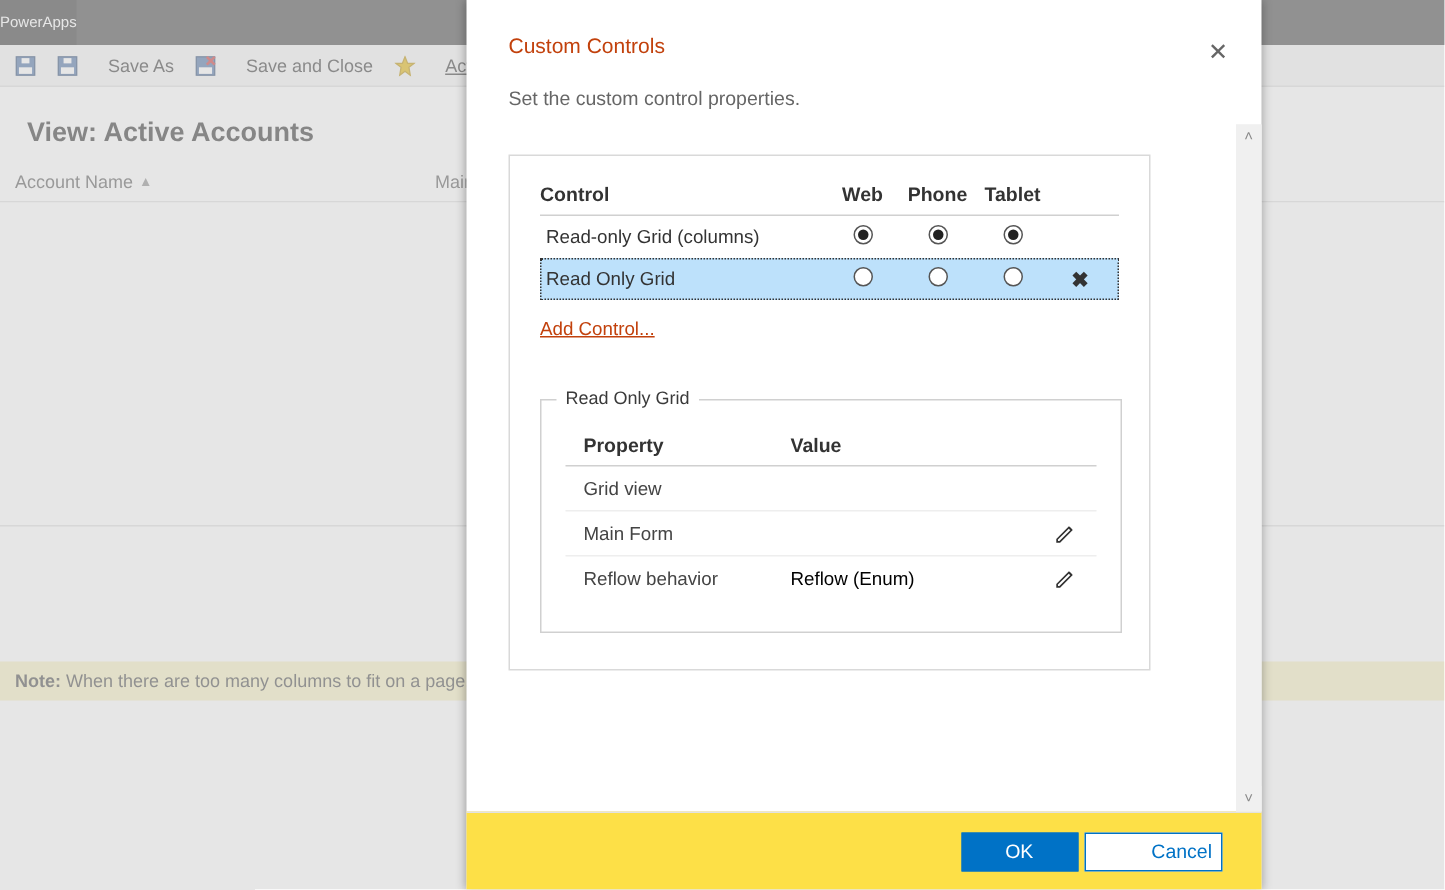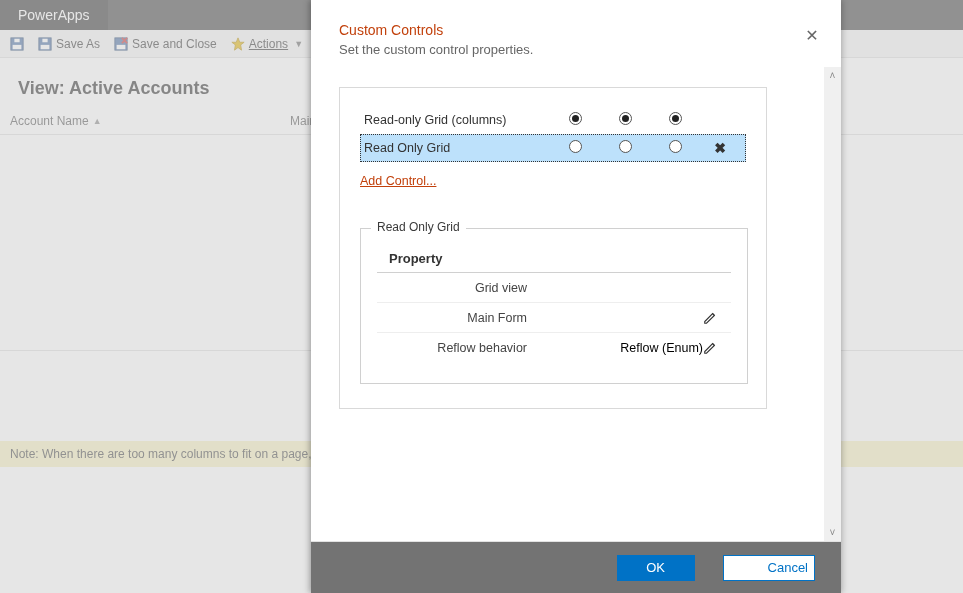--- a/index.html
+++ b/index.html
@@ -2,41 +2,41 @@
 <html><head>
 <meta charset="utf-8">
 <style>
   * { box-sizing: border-box; }
   html, body { margin: 0; padding: 0; font-family: "Segoe UI", Arial, sans-serif; font-size: 13px; color: #333; }
   body { width: 963px; height: 593px; overflow: hidden; position: relative; background: #fff; }
 
   
   .app-bg { position: absolute; inset: 0; }
   .titlebar { height: 30px; background: #444; display: flex; align-items: stretch; }
-  .titlebar .tab { background: #333; color: #fff; padding: 0 18px; display: flex; align-items: center; font-size: 14px; }
+  .titlebar .tab { background: #333; color: #fff; padding: 0 0; display: flex; align-items: center; font-size: 10px; }
   .toolbar { height: 28px; background: #f3f3f3; border-bottom: 1px solid #ddd; display: flex; align-items: center; gap: 14px; padding: 0 10px; font-size: 12px; }
-  .tb-item { display: flex; align-items: center; gap: 4px; color: #333; }
+  .tb-item { display: flex; align-items: center; gap: 20px; color: #333; }
   .tb-icon { width: 14px; height: 14px; display: inline-block; }
   .view-header { padding: 20px 18px 8px; font-size: 18px; font-weight: 600; color: #2a2a2a; }
   .grid-head-row { height: 28px; display: flex; align-items: center; border-bottom: 1px solid #ddd; font-size: 12px; color: #555; padding-left: 0; }
   .grid-head-row .col { padding: 0 10px; }
   .c1 { width: 280px; display:flex; align-items:center; gap:4px;}
   .c2 { width: 200px; }
   .grid-body { height: 216px; background: #fff; border-bottom: 1px solid #ddd; }
   .note-bar { background: #f6f0be; padding: 6px 10px; font-size: 12px; color: #444; margin-top: 90px; }
-  .note-bar .lbl { font-weight: 400; }
+  .note-bar .lbl { font-weight: 700; }
 
   
   .dim { position: absolute; inset: 0; background: rgba(210,210,210,0.55); }
 
   
   .dialog { position: absolute; left: 311px; top: 0; width: 530px; height: 593px; background: #fff; box-shadow: -2px 0 6px rgba(0,0,0,0.25), 2px 0 6px rgba(0,0,0,0.15); display: flex; flex-direction: column; }
   .dlg-head { padding: 22px 28px 10px 28px; position: relative; }
   .dlg-title { color: #c2410c; font-size: 14px; font-weight: 400; }
-  .dlg-sub { color: #666; font-size: 13px; margin-top: 4px; }
+  .dlg-sub { color: #666; font-size: 13px; margin-top: 20px; }
   .dlg-close { position: absolute; right: 20px; top: 26px; width: 18px; height: 18px; display:flex; align-items:center; justify-content:center; cursor:pointer; color:#666; font-size:16px; }
 
   .dlg-body { flex: 1; position: relative; padding: 0 0 0 28px; }
 
   
   .scroll-track { position: absolute; right: 0; top: 0; bottom: 0; width: 17px; background: #f0f0f0; }
   .scroll-arrow { width: 17px; height: 17px; background: #f0f0f0; display:flex; align-items:center; justify-content:center; color:#888; font-size:10px; }
 
   .frame { border: 1px solid #d9d9d9; width: 428px; margin-top: 20px; padding: 18px 20px 24px; position: relative; }
 
@@ -53,25 +53,25 @@
   .row-x { font-weight: 700; font-size: 14px; cursor:pointer; text-align:center; }
   .add-link { margin-top: 12px; font-size: 12.5px; text-decoration: underline; color: #c2410c; cursor:pointer; display:inline-block; }
 
   
   .fieldset { border: 1px solid #d0d0d0; width: 388px; margin-top: 40px; padding: 14px 16px 20px; position: relative; }
   .fieldset .legend { position: absolute; top: -9px; left: 10px; background: #fff; padding: 0 6px; font-size: 12px; color: #3a3a3a; }
   .prop-head { display: flex; font-weight: 600; font-size: 13px; border-bottom: 1px solid #d0d0d0; padding: 8px 0 6px; }
   .pp-name { width: 150px; padding-left: 12px; }
   .pp-val { flex: 1; }
   .pp-edit { width: 28px; text-align:center; }
-  .prop-row { display: flex; align-items: center; height: 30px; font-size: 12.5px; border-bottom: 1px solid #eee; color:#444;text-align:right; }
+  .prop-row { display: flex; align-items: center; height: 30px; font-size: 12.5px; border-bottom: 1px solid #eee; color:#444; }
   .prop-row:last-child{ border-bottom:none;}
   .pencil { cursor:pointer; }
 
-  .dlg-foot { height: 52px; border-top: 1px solid #e2e2e2; display: flex; align-items: center; justify-content: flex-end; gap: 28px; padding-right: 26px; background: #737373; }
+  .dlg-foot { height: 52px; border-top: 1px solid #e2e2e2; display: flex; align-items: center; justify-content: flex-end; gap: 4px; padding-right: 26px; background: #fde047; }
   .btn { height: 26px; min-width: 78px; font-size: 13px; border: 1px solid #0072c6; cursor: pointer; }
   .btn-primary { background: #0072c6; color: #fff; }
   .btn-secondary { background: #fff; color: #0072c6; padding-left: 44px; }
 
   svg { display:block; }
 </style>
 </head>
 <body>
 
 <div class="app-bg">
@@ -149,20 +149,27 @@
     <div class="dlg-close" title="Close">
       <span>✕</span>
     </div>
   </div>
 
   <div class="dlg-body">
 
     <div class="frame">
 
       
+      <div class="ctl-head">
+        <div class="cc-name">Control</div>
+        <div class="cc-col">Web</div>
+        <div class="cc-col">Phone</div>
+        <div class="cc-col">Tablet</div>
+        <div class="cc-del"></div>
+      </div>
 
       <div class="ctl-row">
         <div class="cc-name">Read-only Grid (columns)</div>
         <div class="cc-col"><span class="radio on"></span></div>
         <div class="cc-col"><span class="radio on"></span></div>
         <div class="cc-col"><span class="radio on"></span></div>
         <div class="cc-del"></div>
       </div>
 
       <div class="ctl-row sel">
@@ -176,20 +183,21 @@
       </div>
 
       <span class="add-link">Add Control...</span>
 
       
       <div class="fieldset">
         <div class="legend">Read Only Grid</div>
 
         <div class="prop-head">
           <div class="pp-name">Property</div>
+          <div class="pp-val">Value</div>
           <div class="pp-edit"></div>
         </div>
 
         <div class="prop-row">
           <div class="pp-name">Grid view</div>
           <div class="pp-val"></div>
           <div class="pp-edit"></div>
         </div>
         <div class="prop-row">
           <div class="pp-name">Main Form</div>

